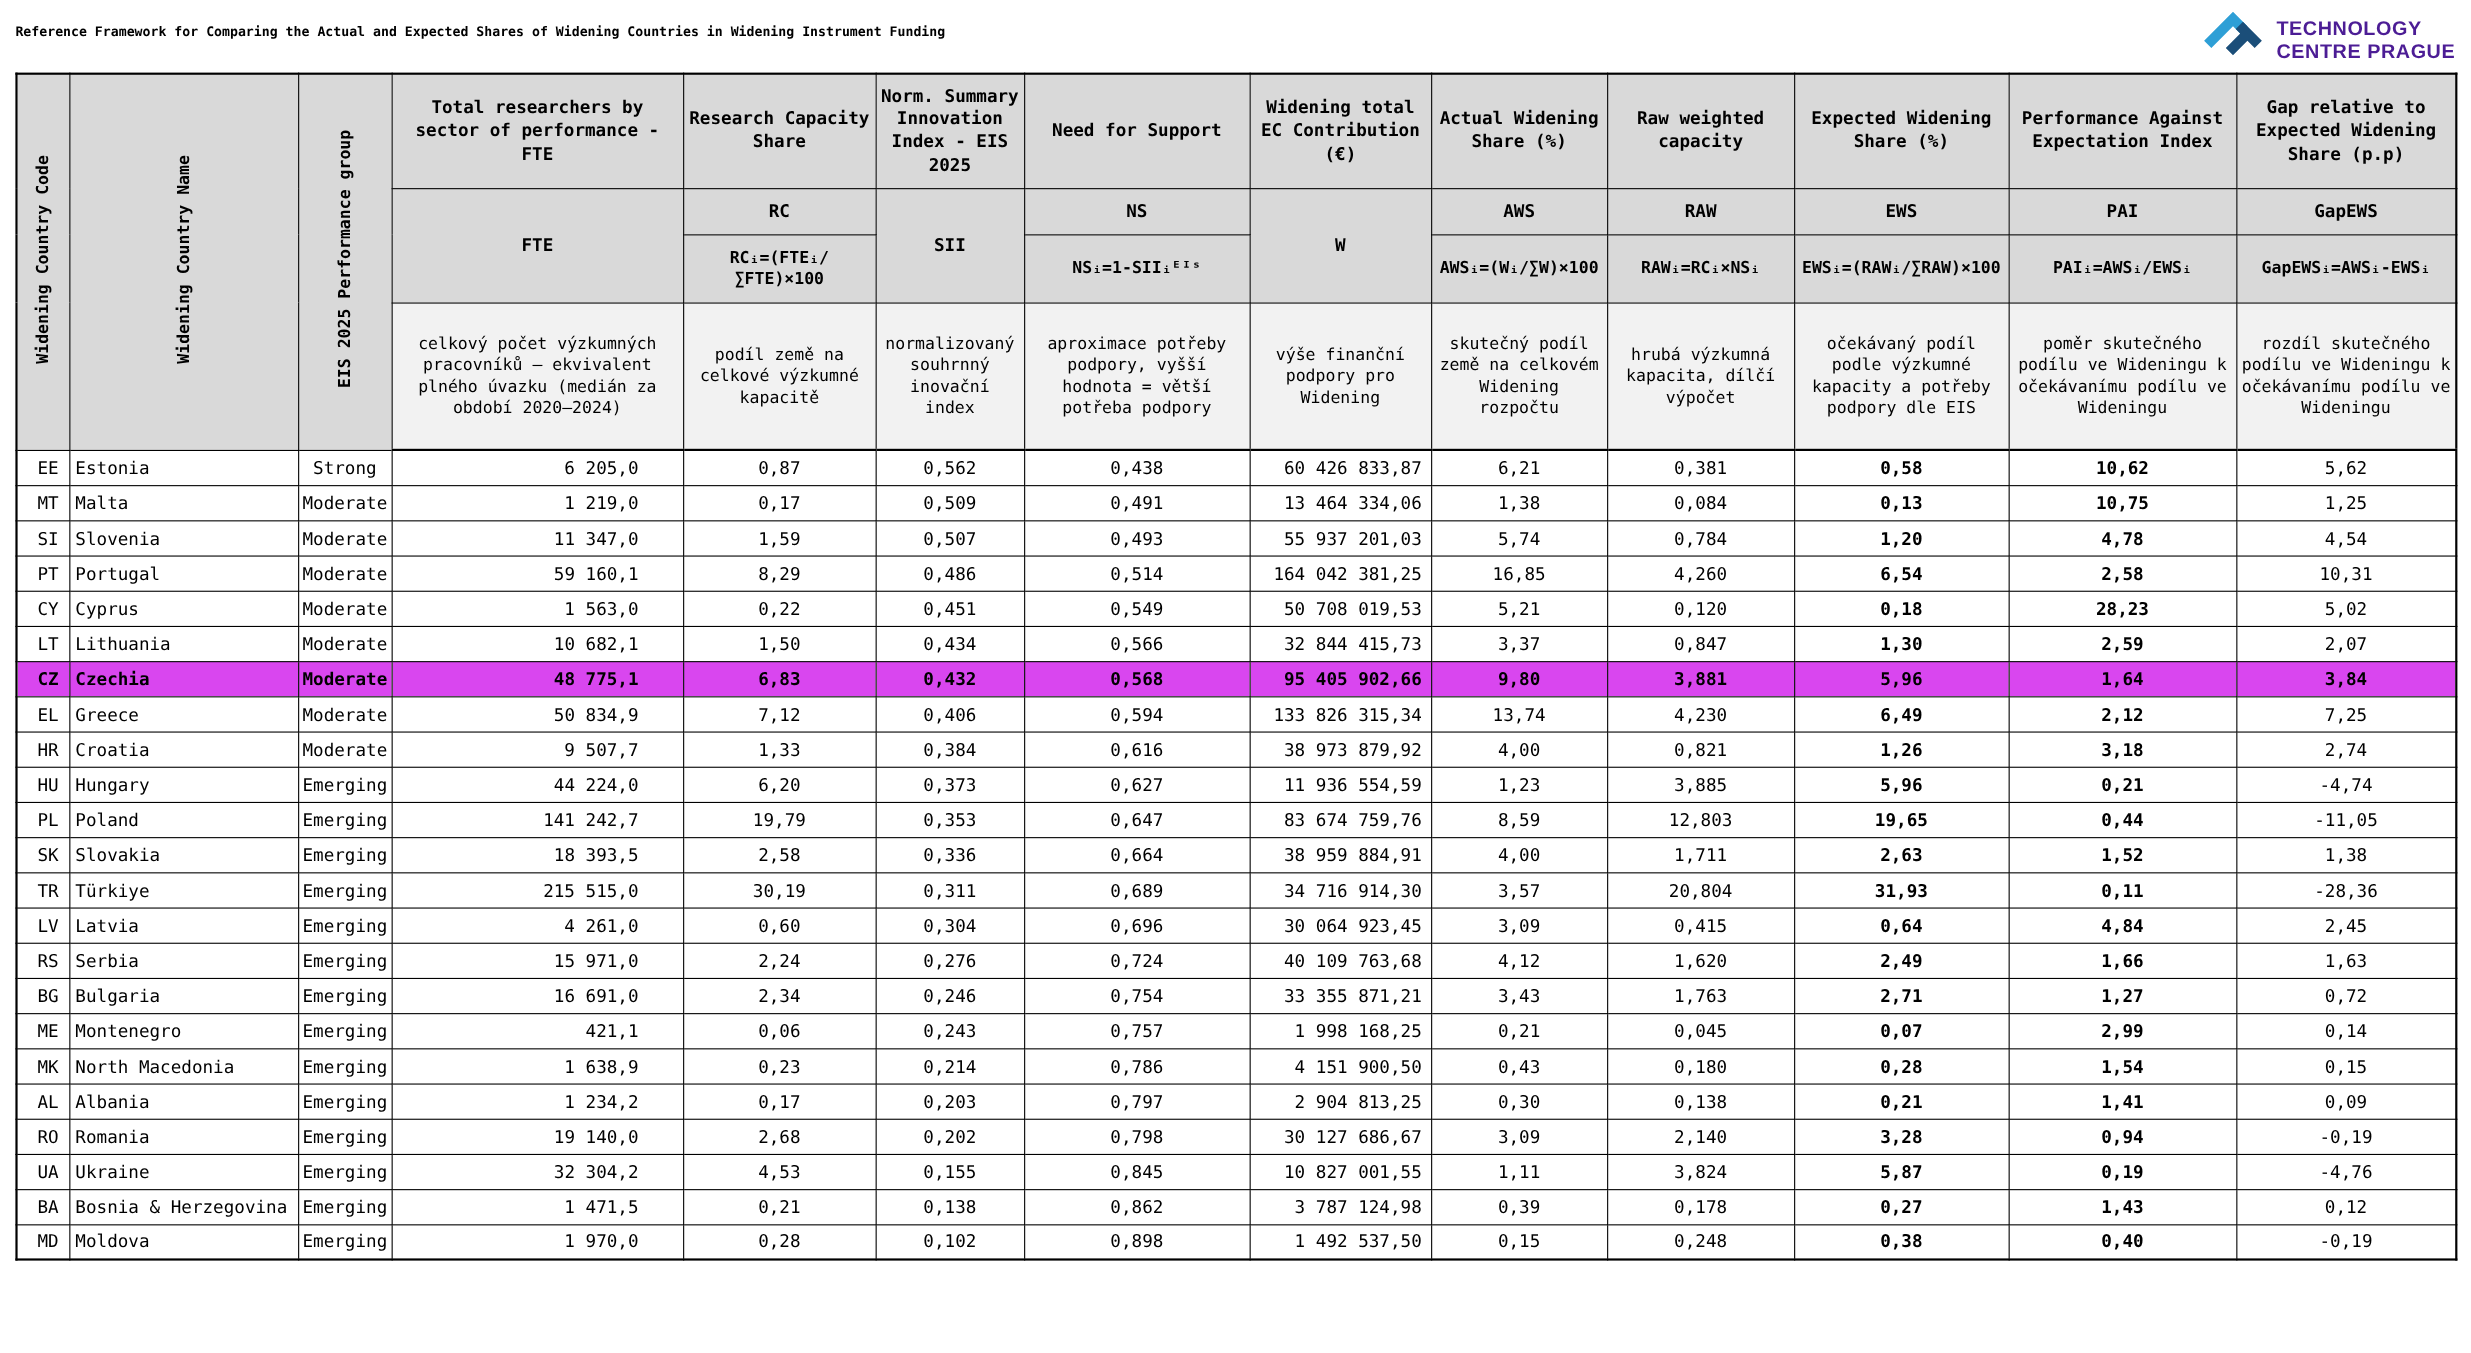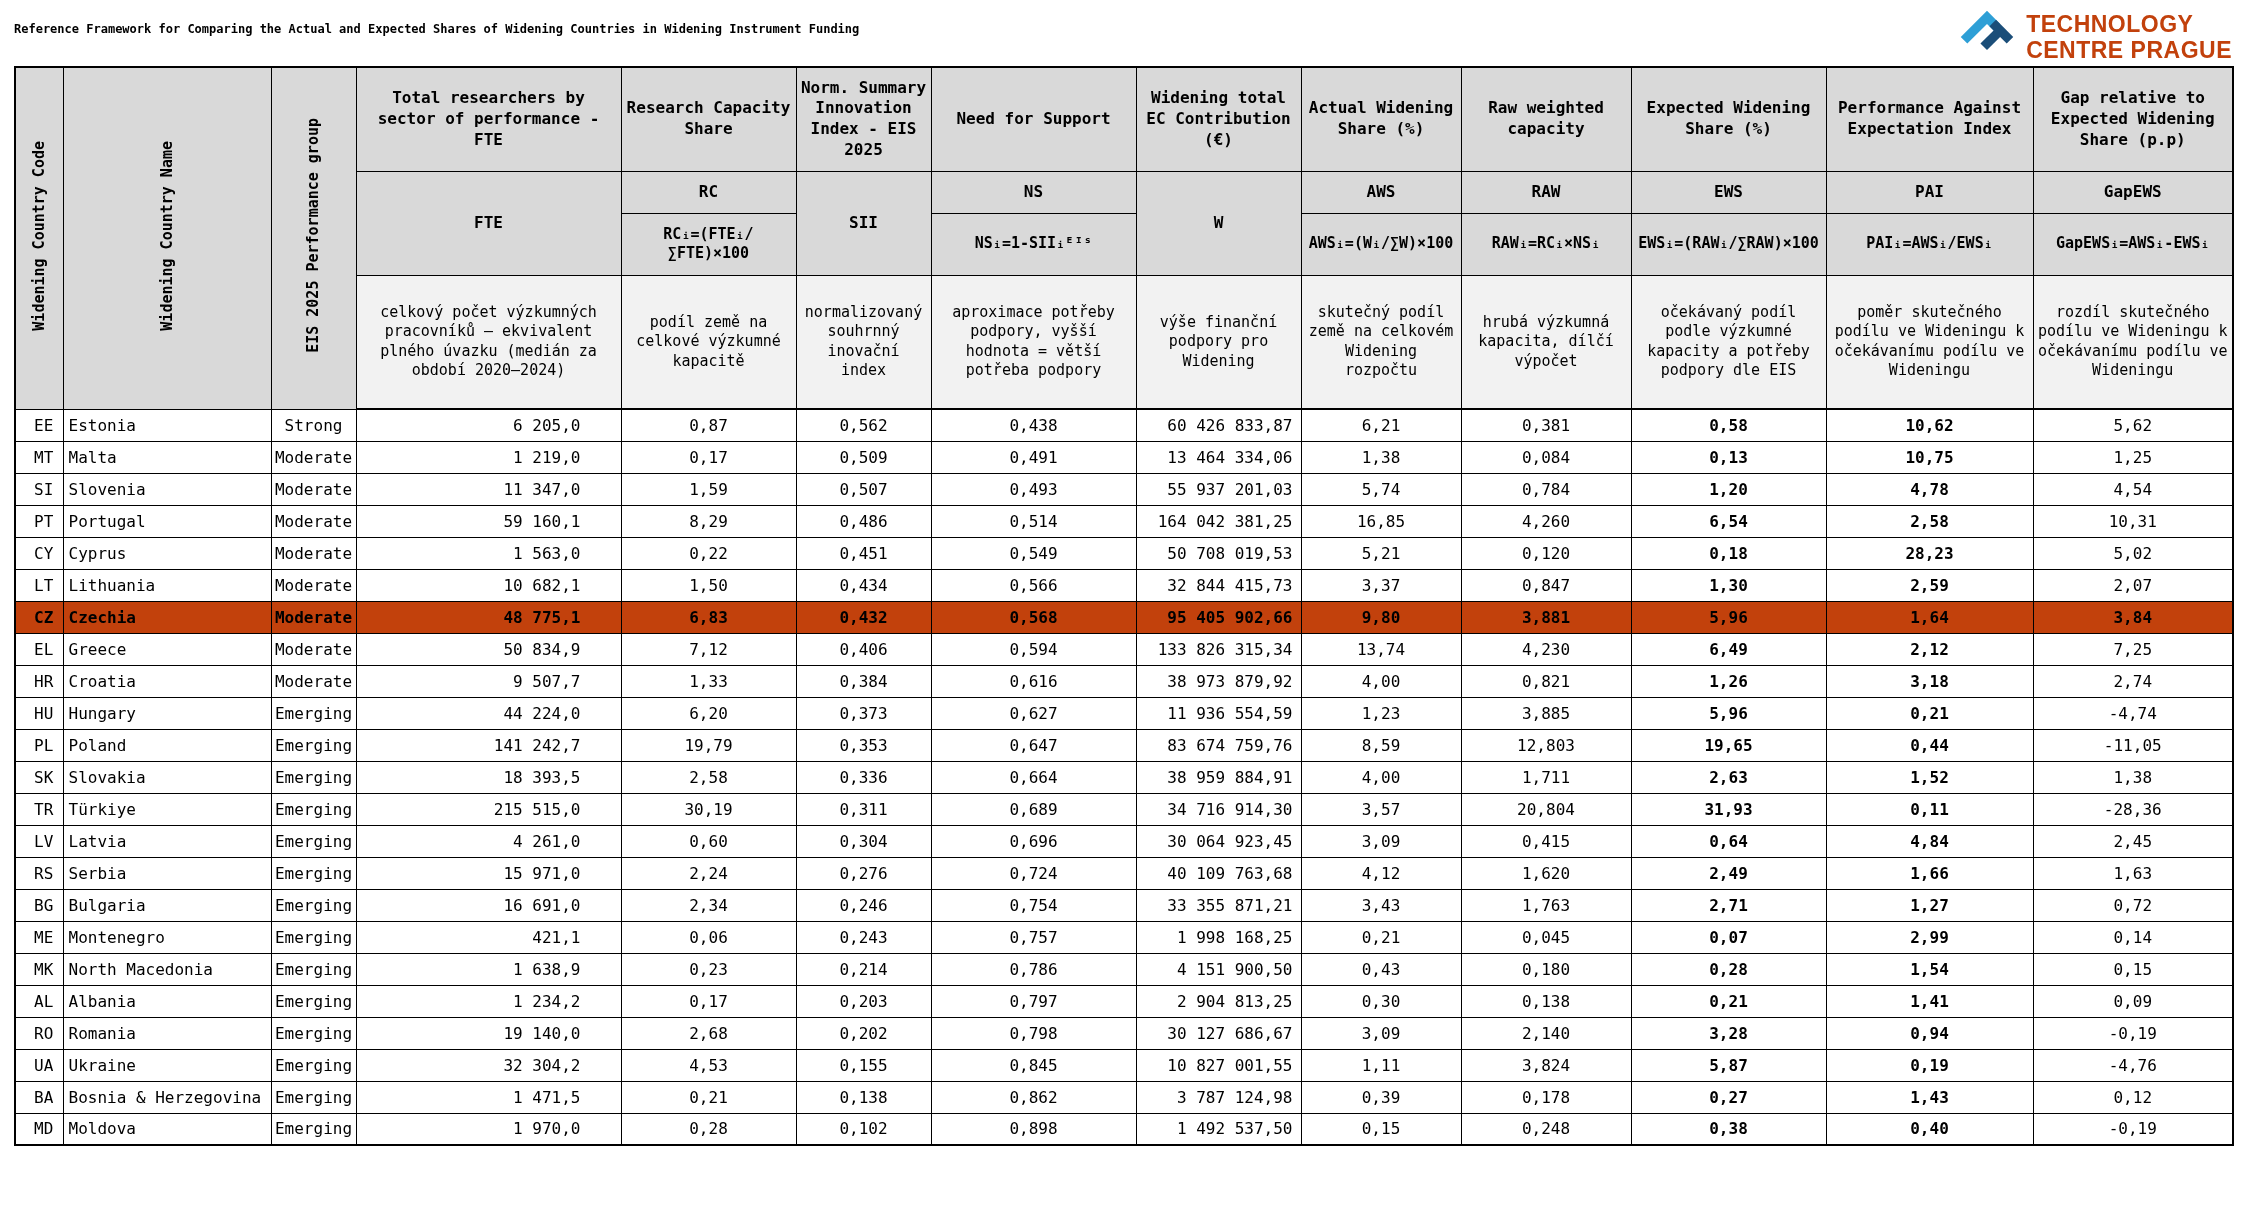--- a/index.html
+++ b/index.html
@@ -18,21 +18,21 @@
     font-size:12px; font-weight:bold; letter-spacing:0;
     padding-top:10px; white-space:nowrap;
   }
   .logo {
     position:absolute; right:0; top:-4px;
     display:flex; align-items:center; gap:10px;
   }
   .logo-text { display:flex; flex-direction:column; line-height:1.15; }
   .logo-text span {
     font-family:"Liberation Sans", sans-serif;
-    font-weight:bold; font-size:23px; color:#c2410c; letter-spacing:0.5px;
+    font-weight:bold; font-size:18px; color:#4c1d95; letter-spacing:0.5px;
   }
 
   
   table {
     border-collapse:collapse; table-layout:fixed;
     width:2218px;
     border:2px solid #000;
   }
   th, td { border:1px solid #000; overflow:hidden; }
 
@@ -59,21 +59,21 @@
     height:32px; font-size:16px; padding:1px 6px;
     background:#fff; text-align:center; vertical-align:middle;
     white-space:nowrap;
   }
   tbody td:nth-child(1) { text-align:center; padding:1px 18px; }
   tbody td:nth-child(2) { text-align:left; padding-left:5px; }
   tbody td:nth-child(3) { text-align:center; padding:1px 2px; }
   tbody td:nth-child(4) { text-align:right; padding-right:40px;padding-left:46px; }
   tbody td:nth-child(8) { text-align:right; padding-right:8px; }
   tbody td:nth-child(11), tbody td:nth-child(12) { font-weight:bold;margin-left:36px; }
-  tbody tr.highlight td { background:#c2410c; font-weight:bold; }
+  tbody tr.highlight td { background:#d946ef; font-weight:bold; }
 
   .source {
     margin-top:9px; font-size:15px; white-space:nowrap;
   }
 </style>
 </head>
 <body>
 
 <div class="page">
 

